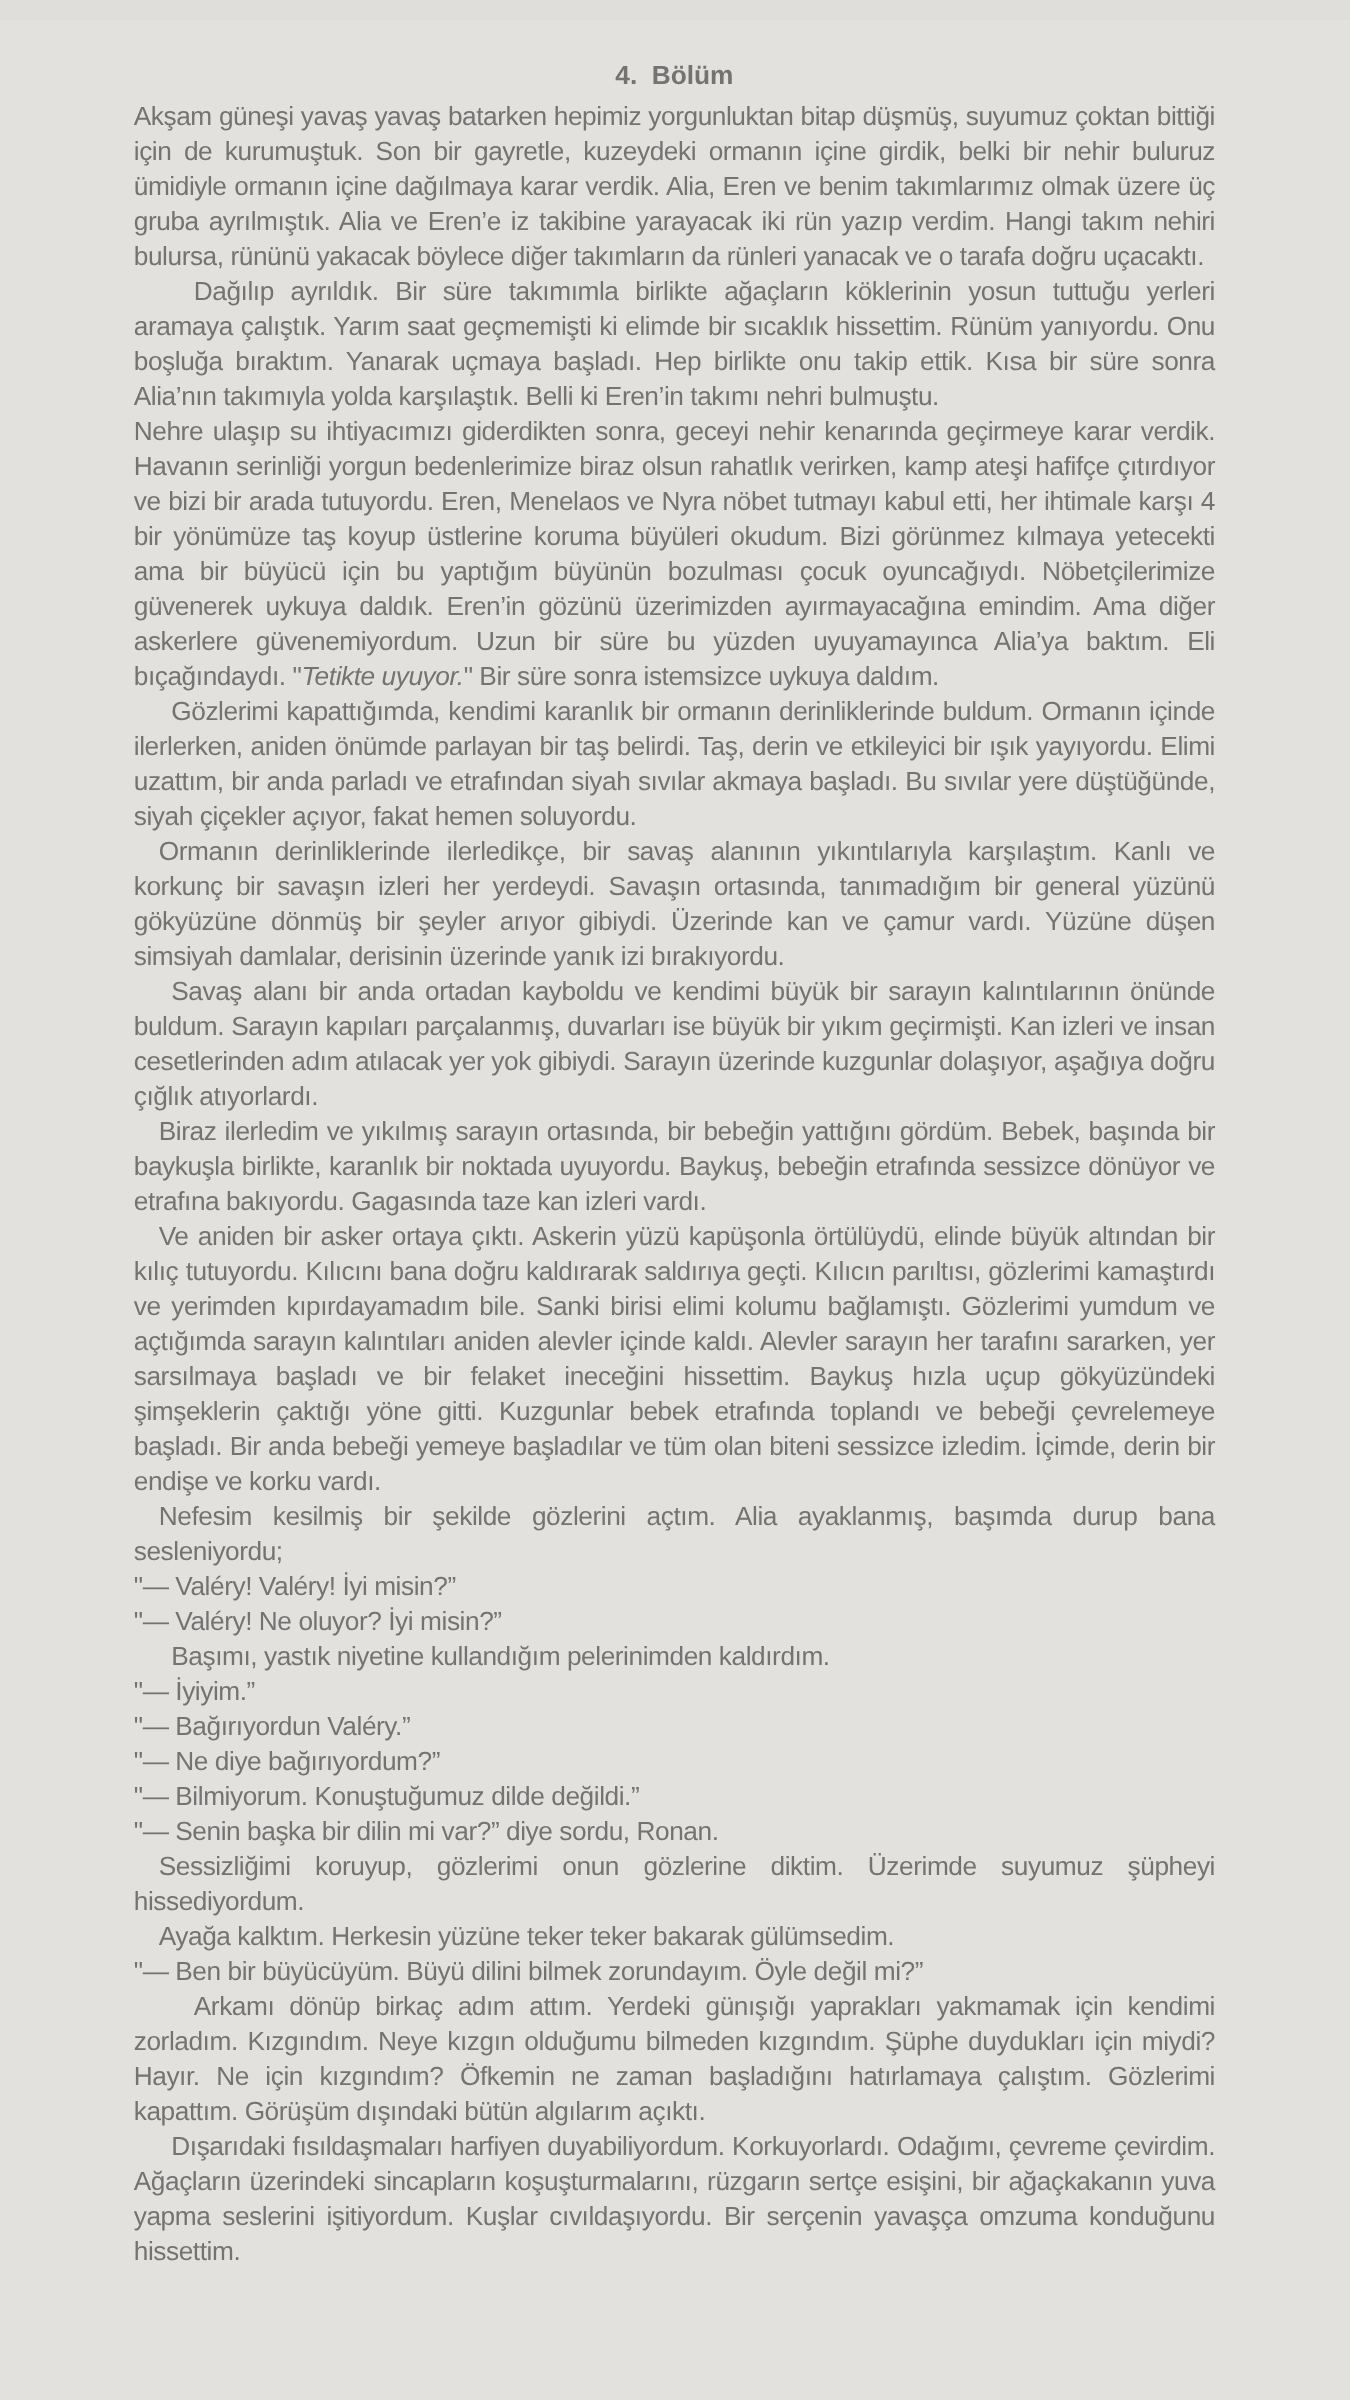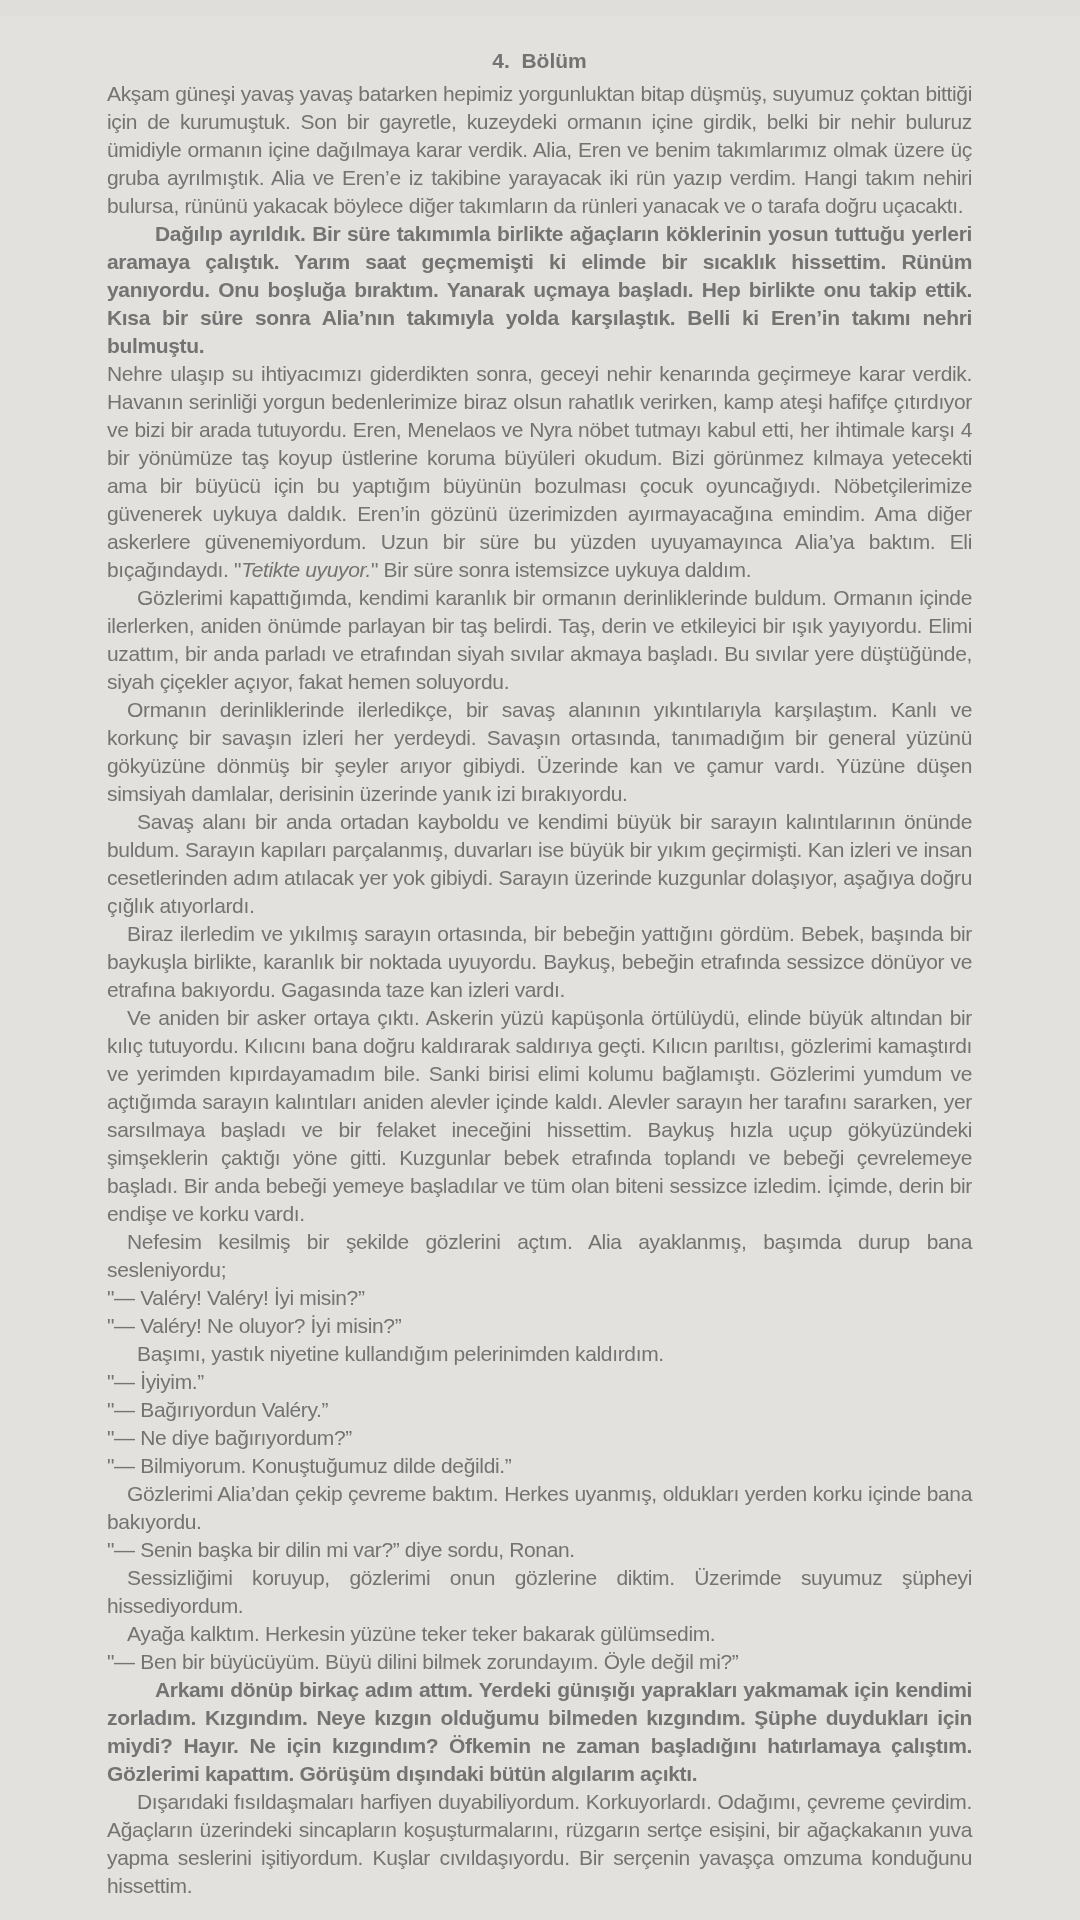--- a/index.html
+++ b/index.html
@@ -36,21 +36,21 @@
   .para {
     margin: 0;
     text-align: justify;
   }
   .para .italic {
     font-style: italic;
   }
   .indent-none { text-indent: 0; }
   .indent-sm   { text-indent: 20px; }
   .indent-md   { text-indent: 30px; }
-  .indent-lg   { text-indent: 48px; font-weight: bold; }
+  .indent-lg   { text-indent: 48px; }
 </style>
 </head>
 <body>
 
 <div class="page">
   <h1 class="chapter-title">4.  Bölüm</h1>
   <div class="chapter-body">
       <p class="para indent-none"><span>Akşam güneşi yavaş yavaş batarken hepimiz yorgunluktan bitap düşmüş, suyumuz çoktan bittiği için de kurumuştuk. Son bir gayretle, kuzeydeki ormanın içine girdik, belki bir nehir buluruz ümidiyle ormanın içine dağılmaya karar verdik. Alia, Eren ve benim takımlarımız olmak üzere üç gruba ayrılmıştık. Alia ve Eren’e iz takibine yarayacak iki rün yazıp verdim. Hangi takım nehiri bulursa, rününü yakacak böylece diğer takımların da rünleri yanacak ve o tarafa doğru uçacaktı.</span></p>
       <p class="para indent-lg"><span>Dağılıp ayrıldık. Bir süre takımımla birlikte ağaçların köklerinin yosun tuttuğu yerleri aramaya çalıştık. Yarım saat geçmemişti ki elimde bir sıcaklık hissettim. Rünüm yanıyordu. Onu boşluğa bıraktım. Yanarak uçmaya başladı. Hep birlikte onu takip ettik. Kısa bir süre sonra Alia’nın takımıyla yolda karşılaştık. Belli ki Eren’in takımı nehri bulmuştu.</span></p>
       <p class="para indent-none"><span>Nehre ulaşıp su ihtiyacımızı giderdikten sonra, geceyi nehir kenarında geçirmeye karar verdik. Havanın serinliği yorgun bedenlerimize biraz olsun rahatlık verirken, kamp ateşi hafifçe çıtırdıyor ve bizi bir arada tutuyordu. Eren, Menelaos ve Nyra nöbet tutmayı kabul etti, her ihtimale karşı 4 bir yönümüze taş koyup üstlerine koruma büyüleri okudum. Bizi görünmez kılmaya yetecekti ama bir büyücü için bu yaptığım büyünün bozulması çocuk oyuncağıydı. Nöbetçilerimize güvenerek uykuya daldık. Eren’in gözünü üzerimizden ayırmayacağına emindim. Ama diğer askerlere güvenemiyordum. Uzun bir süre bu yüzden uyuyamayınca Alia’ya baktım. Eli bıçağındaydı. "</span><span class="italic">Tetikte uyuyor.</span><span>" Bir süre sonra istemsizce uykuya daldım.</span></p>
@@ -60,21 +60,20 @@
       <p class="para indent-sm"><span>Biraz ilerledim ve yıkılmış sarayın ortasında, bir bebeğin yattığını gördüm. Bebek, başında bir baykuşla birlikte, karanlık bir noktada uyuyordu. Baykuş, bebeğin etrafında sessizce dönüyor ve etrafına bakıyordu. Gagasında taze kan izleri vardı.</span></p>
       <p class="para indent-sm"><span>Ve aniden bir asker ortaya çıktı. Askerin yüzü kapüşonla örtülüydü, elinde büyük altından bir kılıç tutuyordu. Kılıcını bana doğru kaldırarak saldırıya geçti. Kılıcın parıltısı, gözlerimi kamaştırdı ve yerimden kıpırdayamadım bile. Sanki birisi elimi kolumu bağlamıştı. Gözlerimi yumdum ve açtığımda sarayın kalıntıları aniden alevler içinde kaldı. Alevler sarayın her tarafını sararken, yer sarsılmaya başladı ve bir felaket ineceğini hissettim. Baykuş hızla uçup gökyüzündeki şimşeklerin çaktığı yöne gitti. Kuzgunlar bebek etrafında toplandı ve bebeği çevrelemeye başladı. Bir anda bebeği yemeye başladılar ve tüm olan biteni sessizce izledim. İçimde, derin bir endişe ve korku vardı.</span></p>
       <p class="para indent-sm"><span>Nefesim kesilmiş bir şekilde gözlerini açtım. Alia ayaklanmış, başımda durup bana sesleniyordu;</span></p>
       <p class="para indent-none"><span>"— Valéry! Valéry! İyi misin?”</span></p>
       <p class="para indent-none"><span>"— Valéry! Ne oluyor? İyi misin?”</span></p>
       <p class="para indent-md"><span>Başımı, yastık niyetine kullandığım pelerinimden kaldırdım.</span></p>
       <p class="para indent-none"><span>"— İyiyim.”</span></p>
       <p class="para indent-none"><span>"— Bağırıyordun Valéry.”</span></p>
       <p class="para indent-none"><span>"— Ne diye bağırıyordum?”</span></p>
       <p class="para indent-none"><span>"— Bilmiyorum. Konuştuğumuz dilde değildi.”</span></p>
-      <p class="para indent-sm"><span>Gözlerimi Alia’dan çekip çevreme baktım. Herkes uyanmış, oldukları yerden korku içinde bana bakıyordu.</span></p>
       <p class="para indent-none"><span>"— Senin başka bir dilin mi var?” diye sordu, Ronan.</span></p>
       <p class="para indent-sm"><span>Sessizliğimi koruyup, gözlerimi onun gözlerine diktim. Üzerimde suyumuz şüpheyi hissediyordum.</span></p>
       <p class="para indent-sm"><span>Ayağa kalktım. Herkesin yüzüne teker teker bakarak gülümsedim.</span></p>
       <p class="para indent-none"><span>"— Ben bir büyücüyüm. Büyü dilini bilmek zorundayım. Öyle değil mi?”</span></p>
       <p class="para indent-lg"><span>Arkamı dönüp birkaç adım attım. Yerdeki günışığı yaprakları yakmamak için kendimi zorladım. Kızgındım. Neye kızgın olduğumu bilmeden kızgındım. Şüphe duydukları için miydi? Hayır. Ne için kızgındım? Öfkemin ne zaman başladığını hatırlamaya çalıştım. Gözlerimi kapattım. Görüşüm dışındaki bütün algılarım açıktı.</span></p>
       <p class="para indent-md"><span>Dışarıdaki fısıldaşmaları harfiyen duyabiliyordum. Korkuyorlardı. Odağımı, çevreme çevirdim. Ağaçların üzerindeki sincapların koşuşturmalarını, rüzgarın sertçe esişini, bir ağaçkakanın yuva yapma seslerini işitiyordum. Kuşlar cıvıldaşıyordu. Bir serçenin yavaşça omzuma konduğunu hissettim.</span></p>
     </div>
 </div>
 
 </body></html>

